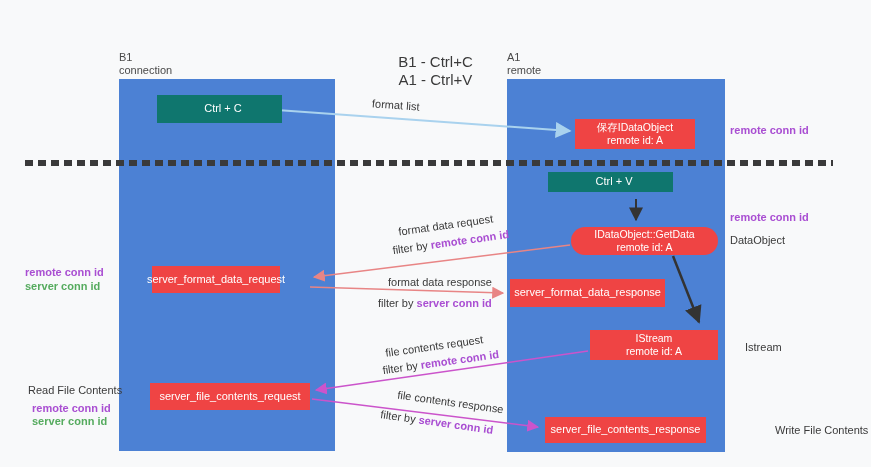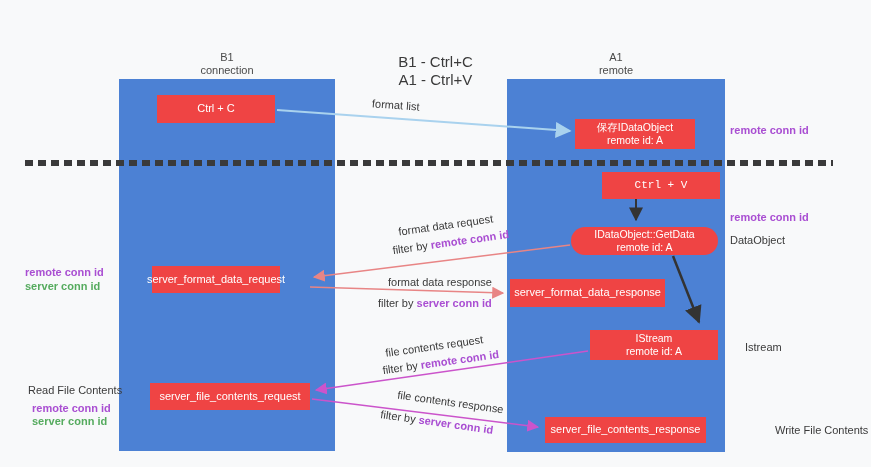--- a/index.html
+++ b/index.html
@@ -1,31 +1,31 @@
 <!DOCTYPE html>
 <html><head>
 <meta charset="utf-8">
 <style>
   html,body{margin:0;padding:0;}
   .canvas{
     position:relative;width:871px;height:467px;background:#f8f9fa;
     font-family:"Liberation Sans",sans-serif;color:#3a3a3a;overflow:hidden;
   }
   .title{position:absolute;left:0;right:0;top:7px;text-align:center;font-size:15px;line-height:1.22;color:#3a3a3a;margin-top:46px;}
-  .col-header{position:absolute;text-align:center;font-size:11px;line-height:1.15;color:#4a4a4a;}
+  .col-header{position:absolute;text-align:left;font-size:11px;line-height:1.15;color:#4a4a4a;}
   .lifeline{position:absolute;background:#4c81d4;}
   .dashed-line{
     position:absolute;left:25px;top:160px;width:808px;height:6px;
     background:repeating-linear-gradient(90deg,#3a3a3a 0 8px,transparent 8px 13px);
   }
   .node{
     position:absolute;display:flex;flex-direction:column;align-items:center;justify-content:center;
     color:#fff;font-size:11px;line-height:1.25;text-align:center;
   }
-  .node.green{background:#ef4444;}
+  .node.green{background:#0f766e;padding-left:7px;}
   .node.orange{background:#ef4444;}
   .arrow-label{position:absolute;font-size:11px;white-space:nowrap;color:#3a3a3a;}
   .rot-up{transform:rotate(-8deg);}
   .rot-dn{transform:rotate(8deg);}
   .rot-sl{transform:rotate(4deg);}
   .side-label{position:absolute;font-size:11px;white-space:nowrap;color:#3a3a3a;}
   .purple{color:#a94ed2;font-weight:bold;}
   .greenlbl{color:#55ab5e;font-weight:bold;}
   .arrows{position:absolute;left:0;top:0;pointer-events:none;}
 </style>
@@ -79,21 +79,21 @@
 
   <div class="node green" style="left:157px;top:95px;width:118px;height:28px;">
     <span>Ctrl + C</span>
   </div>
 
   <div class="node orange" style="left:575px;top:119px;width:120px;height:30px;font-size:10.5px;">
     <span>保存IDataObject</span>
     <span>remote id: A</span>
   </div>
 
-  <div class="node green" style="left:602px;top:172px;width:118px;height:27px;font-family:Liberation Mono, monospace;">
+  <div class="node green" style="left:548px;top:172px;width:118px;height:20px;">
     <span>Ctrl + V</span>
   </div>
 
   <div class="node orange" style="left:571px;top:227px;width:147px;height:28px;font-size:10.5px;border-radius:14px;">
     <span>IDataObject::GetData</span>
     <span>remote id: A</span>
   </div>
 
   <div class="node orange" style="left:152px;top:266px;width:128px;height:27px;">
     <span>server_format_data_request</span>

